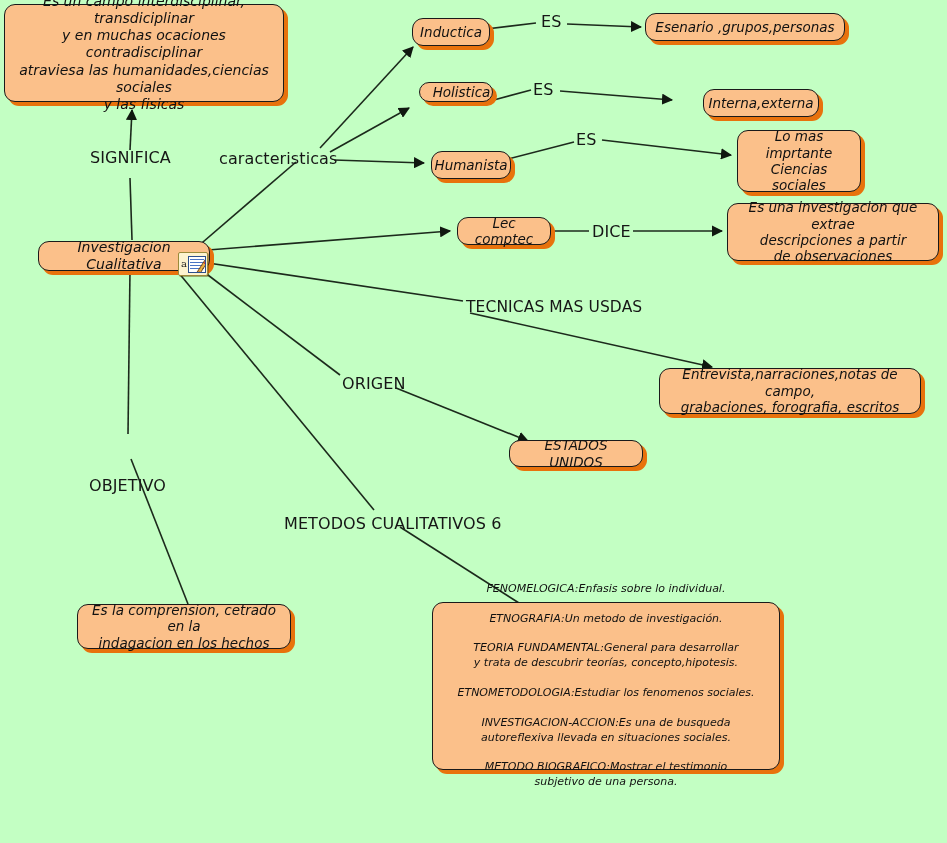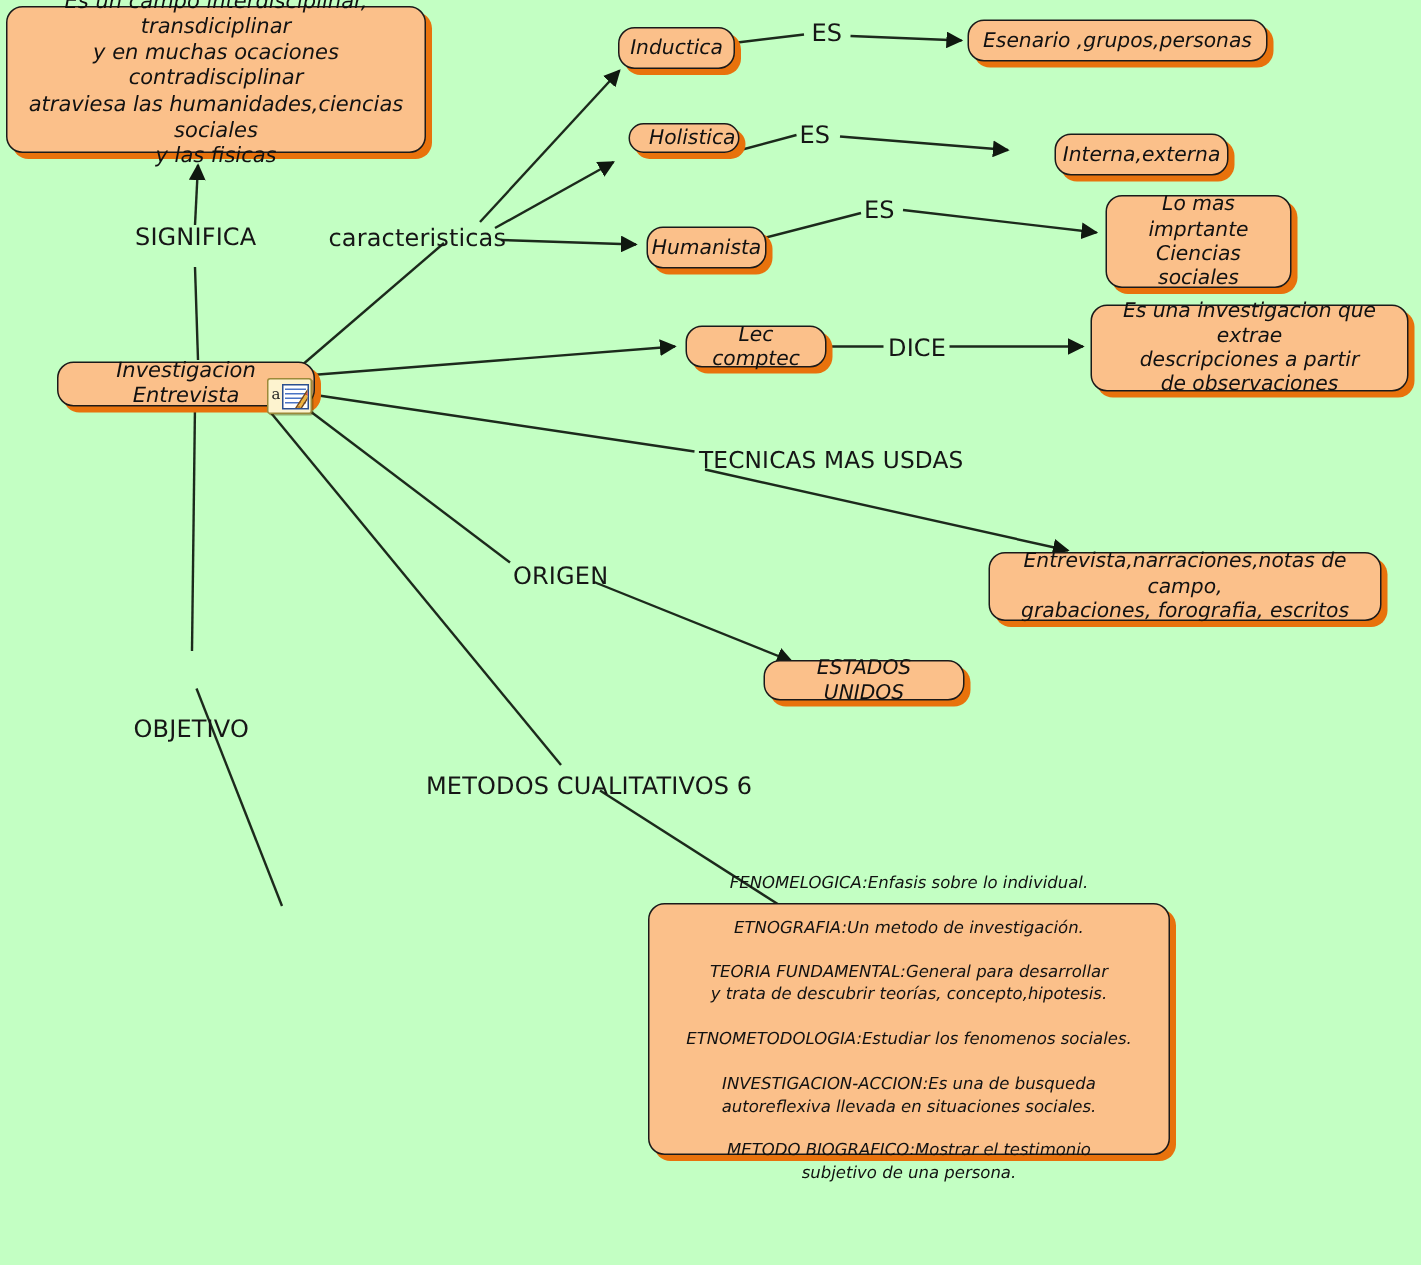--- a/index.html
+++ b/index.html
@@ -185,20 +185,22 @@
 
   <div class="node node-small" style="left:727px; top:203px; width:212px; height:58px;">Es una investigacion que extrae
 descripciones a partir
 de observaciones</div>
 
   <div class="node node-small" style="left:659px; top:368px; width:262px; height:46px;">Entrevista,narraciones,notas de campo,
 grabaciones, forografia, escritos</div>
 
   <div class="node node-small" style="left:509px; top:440px; width:134px; height:27px;">ESTADOS UNIDOS</div>
 
+  <div class="node node-small" style="left:77px; top:604px; width:214px; height:45px;">Es la comprension, cetrado en la
+indagacion en los hechos</div>
 
   <div class="node node-big" style="left:432px; top:602px; width:348px; height:168px; line-height:1.35; font-size:11px;">FENOMELOGICA:Enfasis sobre lo individual.
 
 ETNOGRAFIA:Un metodo de investigación.
 
 TEORIA FUNDAMENTAL:General para desarrollar
 y trata de descubrir teorías, concepto,hipotesis.
 
 ETNOMETODOLOGIA:Estudiar los fenomenos sociales.
 
@@ -212,21 +214,21 @@
     <span class="ch">a</span>
     <span class="paper">
       <i></i>
         <i></i>
         <i></i>
         <i></i>
       <span class="pencil"></span>
     </span>
   </div>
 
-  <div class="node node-med" style="left:38px; top:241px; width:172px; height:30px; z-index:2;">Investigacion Entrevista</div>
+  <div class="node node-med" style="left:38px; top:241px; width:172px; height:30px; z-index:2;">Investigacion Cualitativa</div>
 
   <div class="edge-label lg" style="left:90px; top:148px;">SIGNIFICA</div>
 
   <div class="edge-label lg" style="left:219px; top:149px;">caracteristicas</div>
 
   <div class="edge-label lg" style="left:541px; top:12px;">ES</div>
 
   <div class="edge-label lg" style="left:533px; top:80px;">ES</div>
 
   <div class="edge-label lg" style="left:576px; top:130px;">ES</div>

